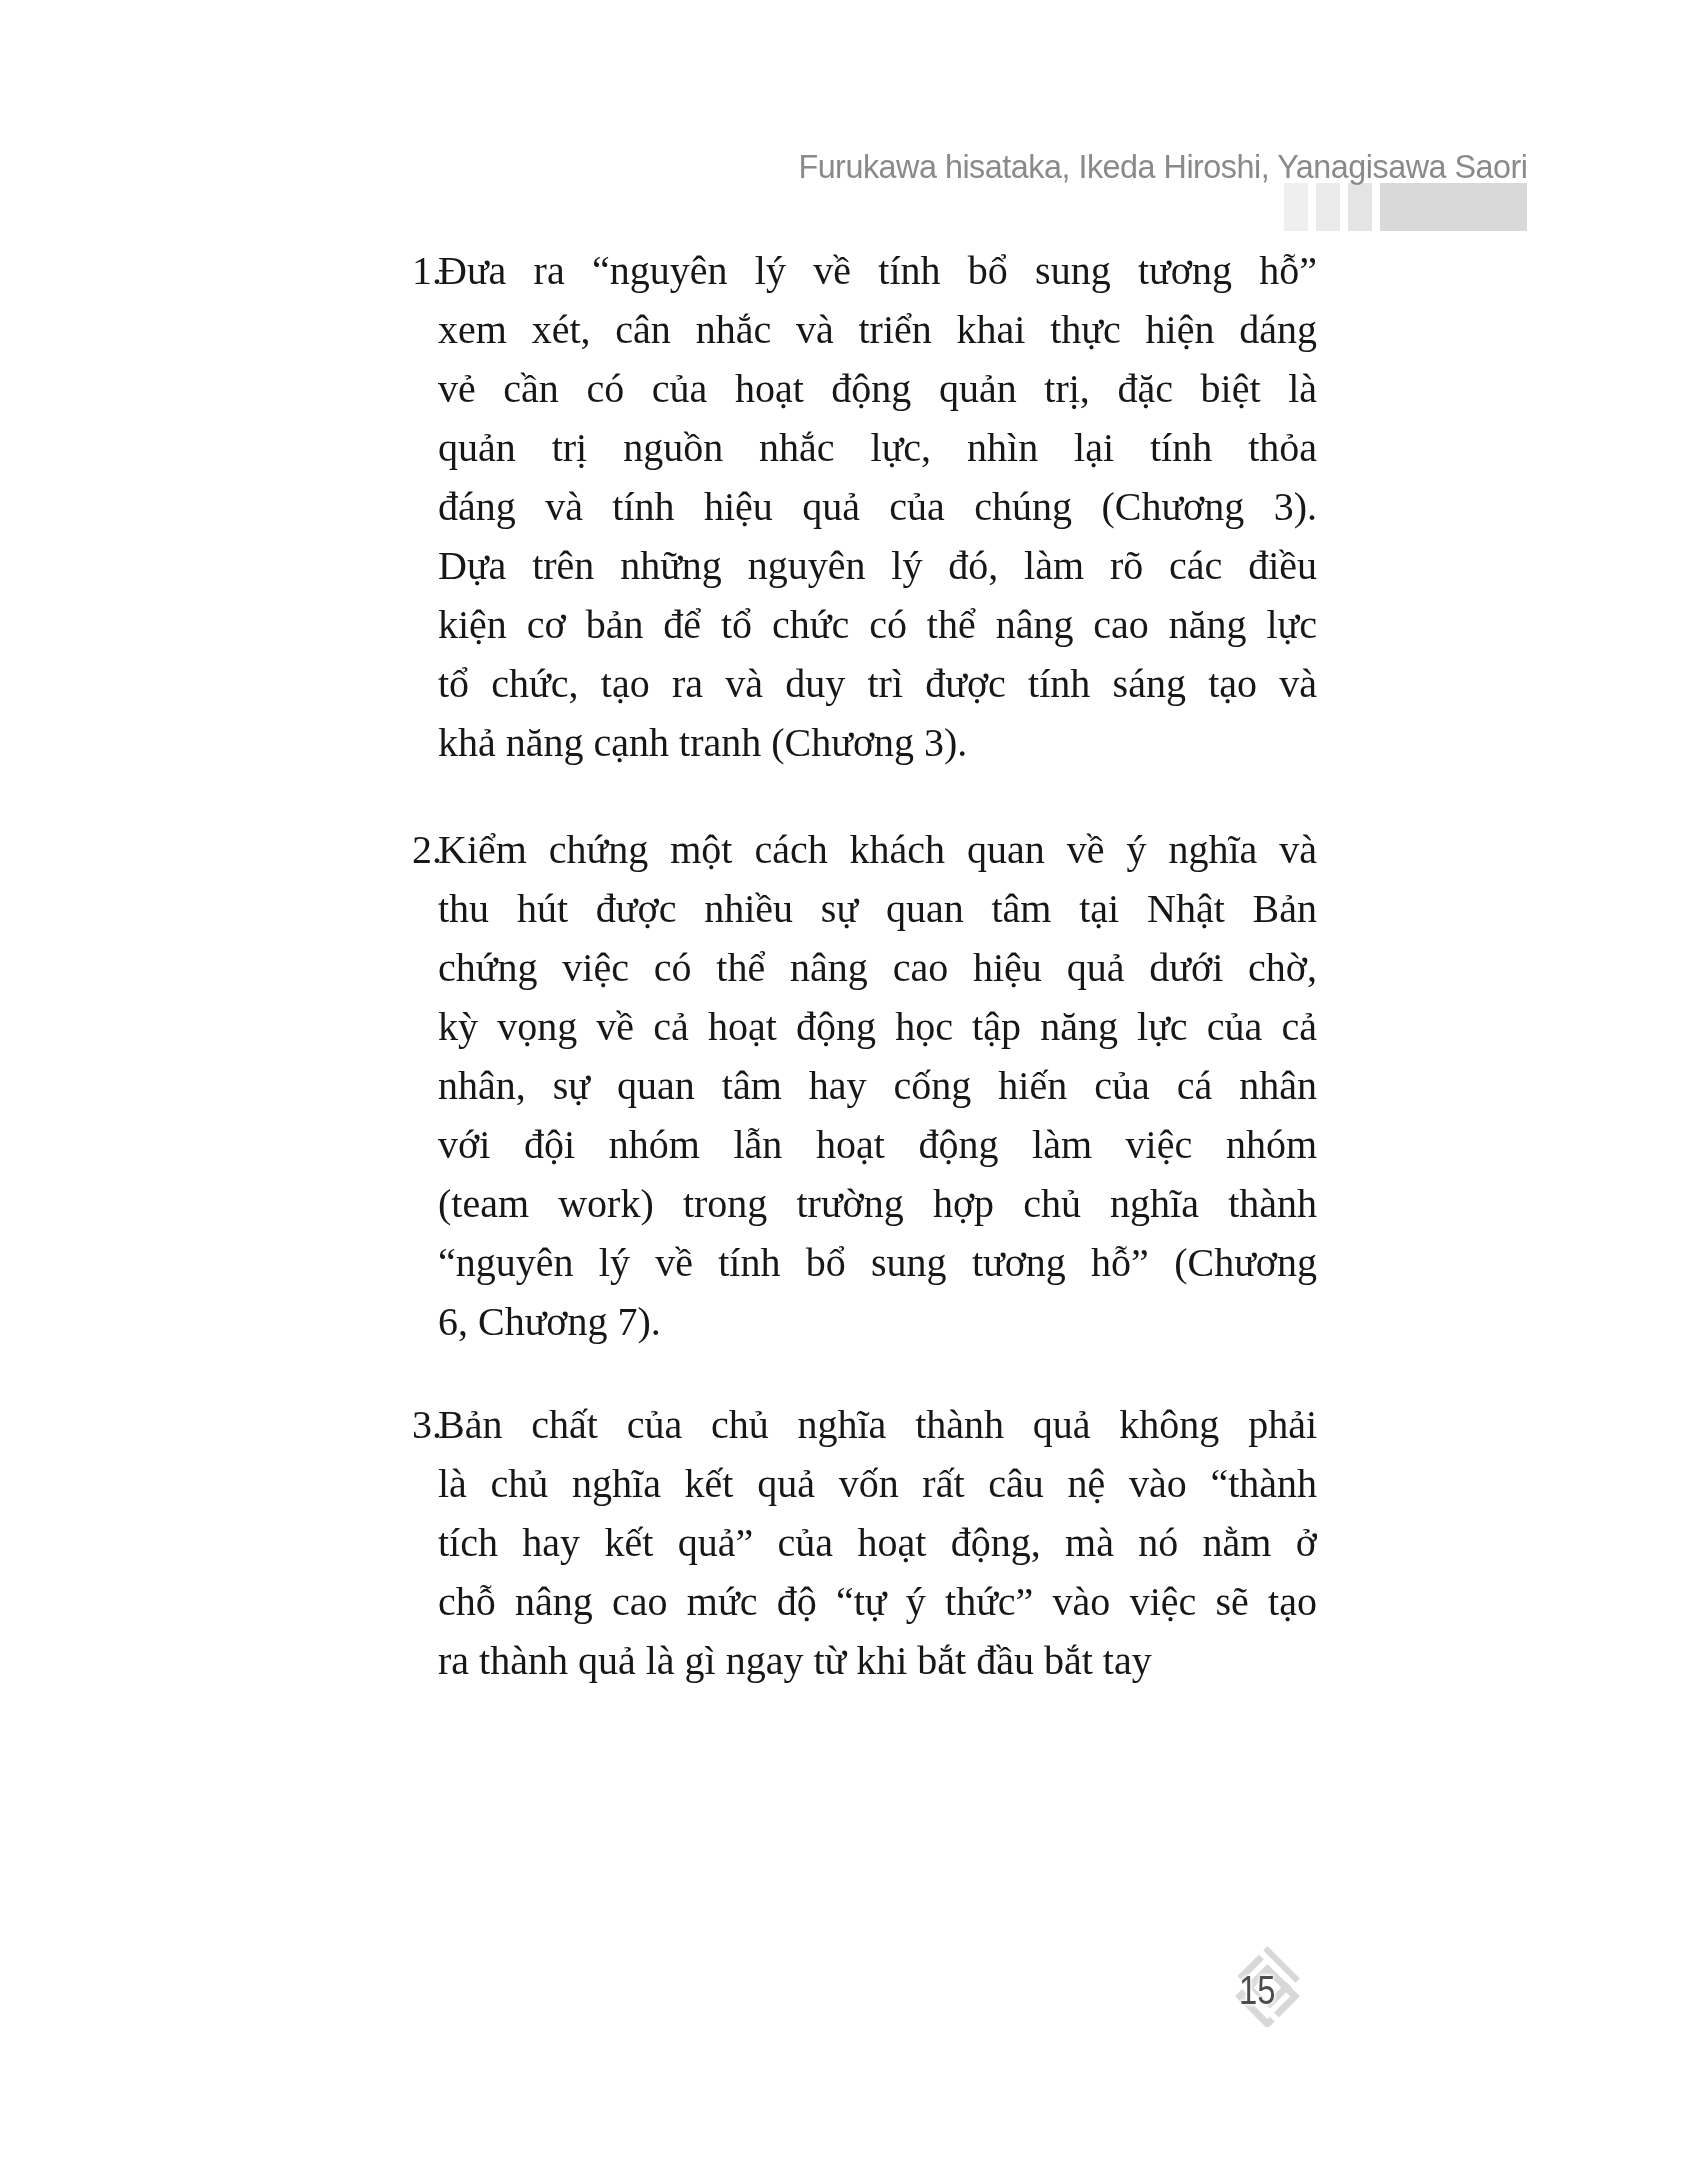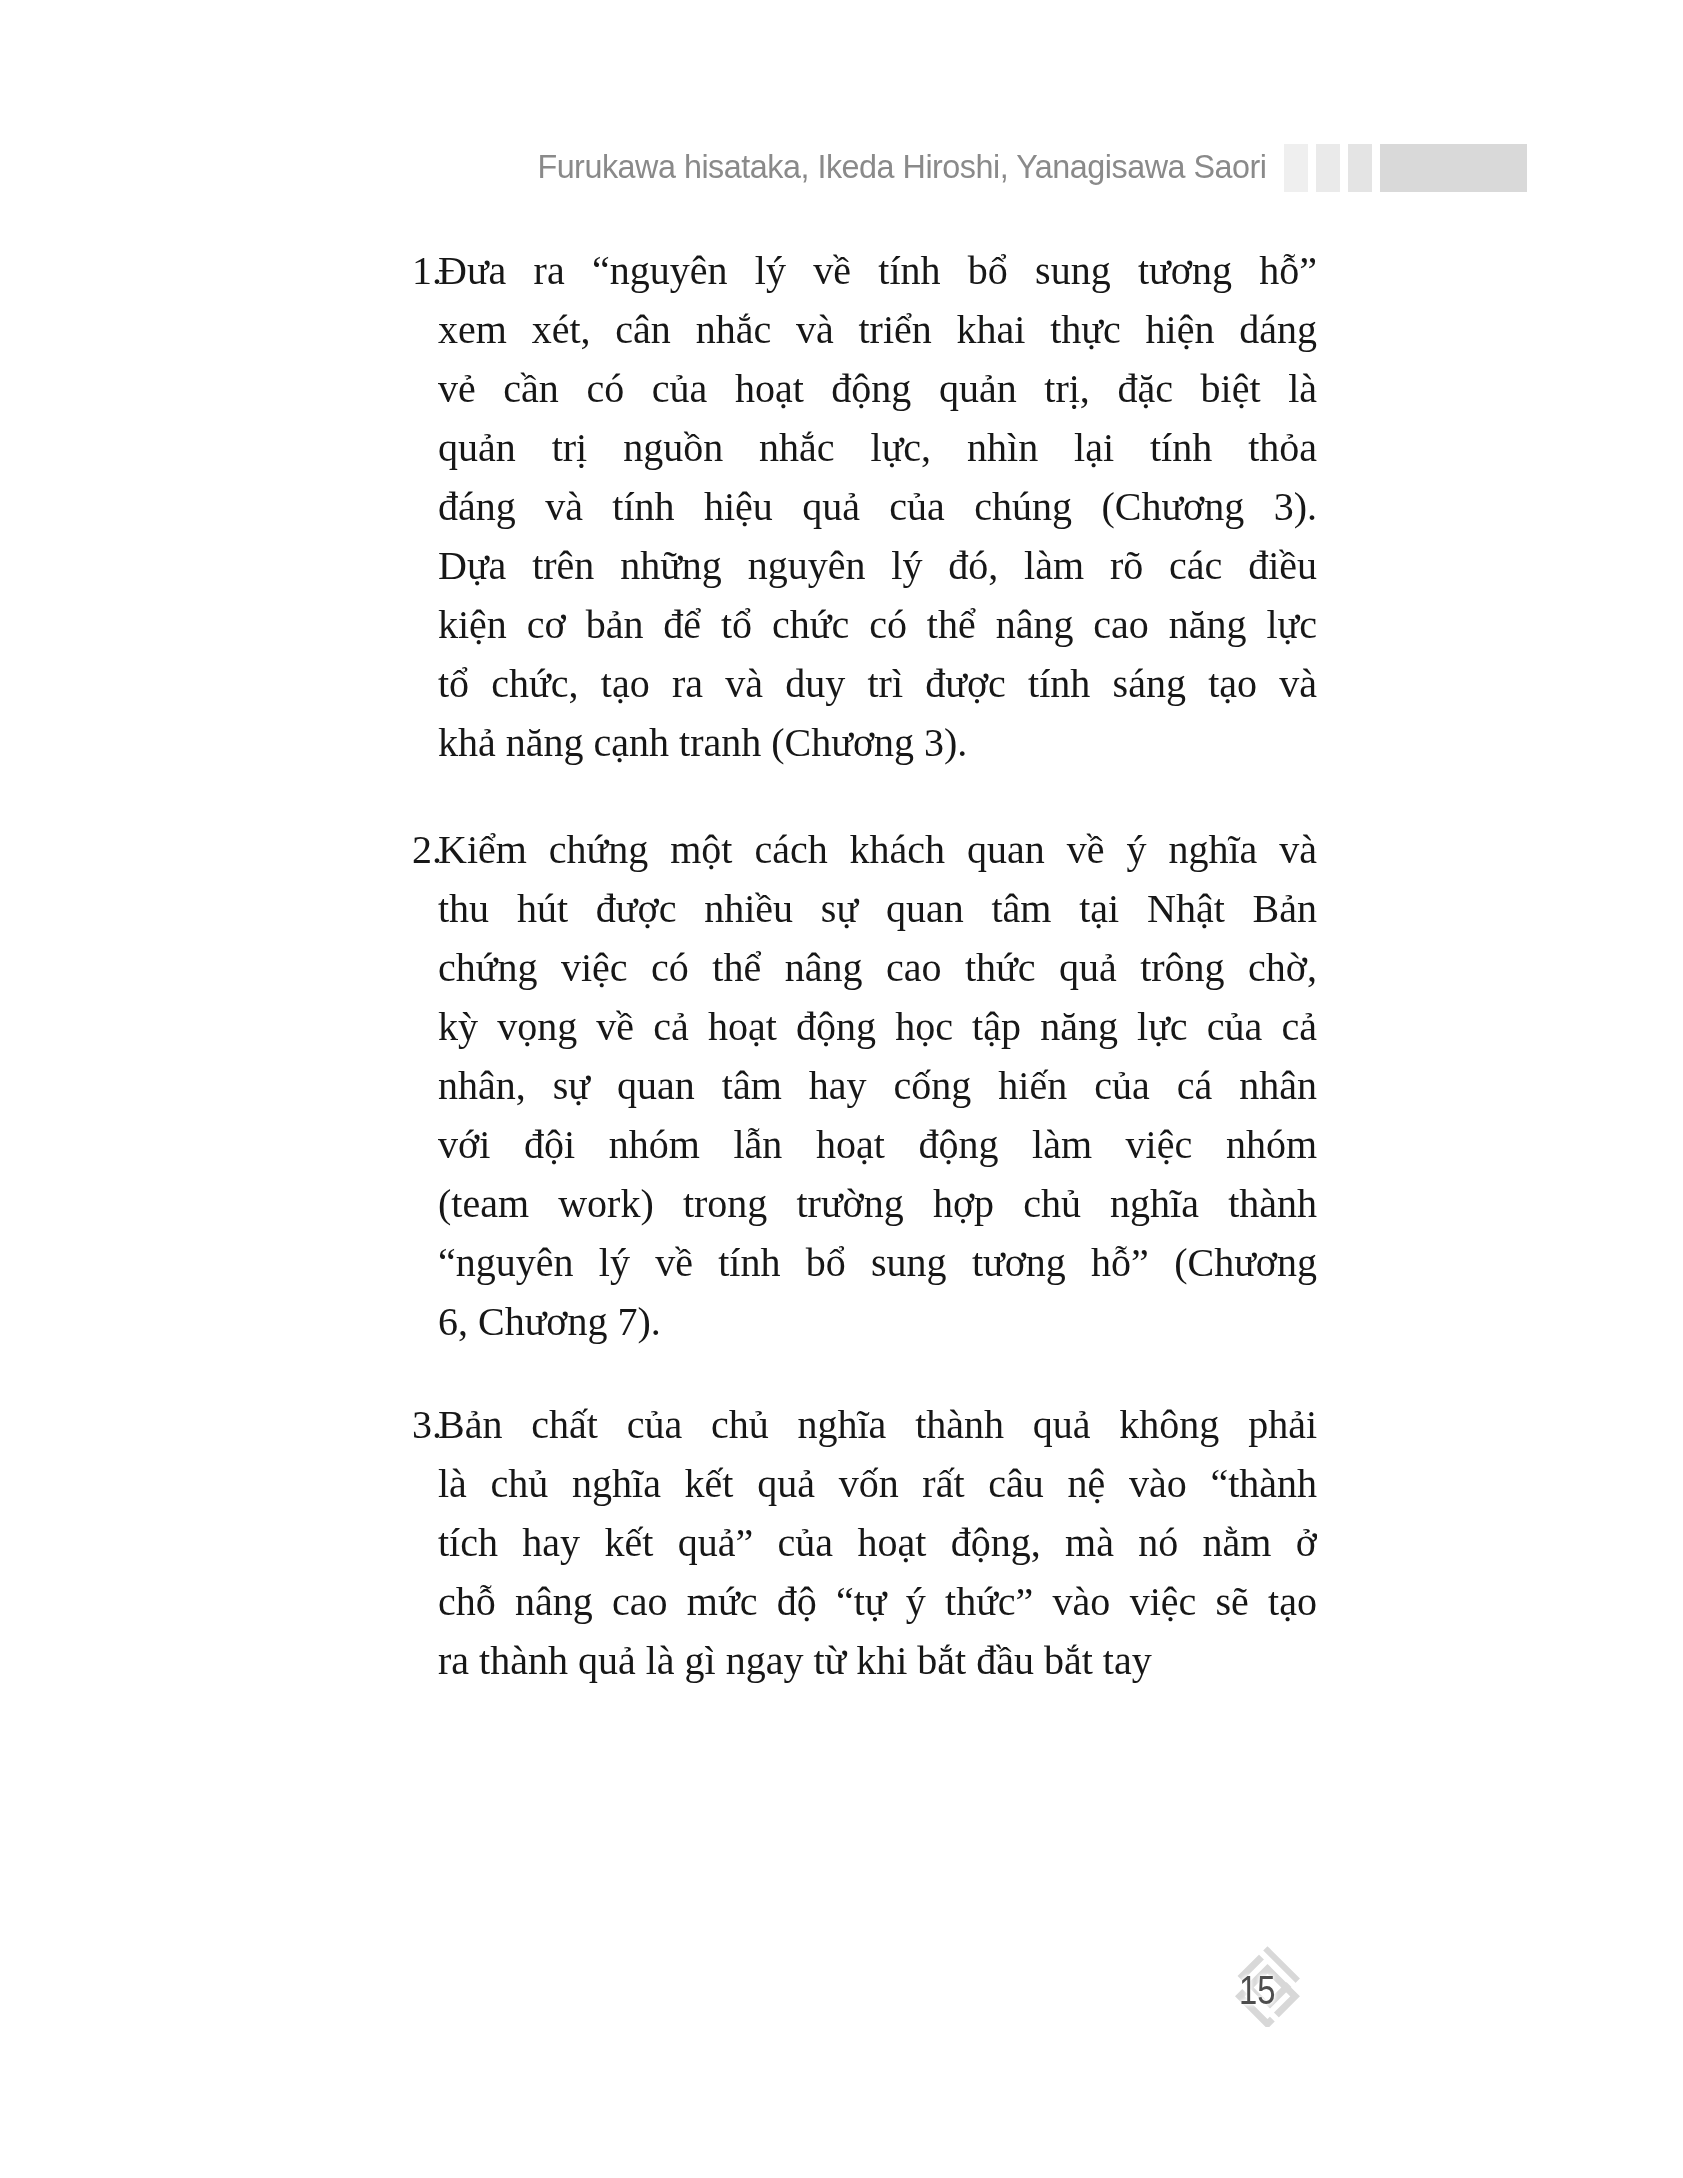--- a/index.html
+++ b/index.html
@@ -14,21 +14,22 @@
     position: absolute; inset: 0;
     background: #ffffff;
   }
 
   
   .running-header {
     position: absolute;
     top: 144px; right: 156px;
     height: 50px;
     display: flex;
-    align-items: flex-start;
+    align-items: flex-end;
+    flex-direction: column;
   }
   .author-line {
     font-family: "Liberation Sans", "DejaVu Sans", sans-serif;
     font-size: 34px;
     color: #8a8a8a;
     letter-spacing: -0.5px;
     transform: scaleX(0.95);
     transform-origin: right center;
     position: relative;
     top: 3px;
@@ -113,21 +114,21 @@
         <div class="text-line">đáng và tính hiệu quả của chúng (Chương 3).</div>
         <div class="text-line">Dựa trên những nguyên lý đó, làm rõ các điều</div>
         <div class="text-line">kiện cơ bản để tổ chức có thể nâng cao năng lực</div>
         <div class="text-line">tổ chức, tạo ra và duy trì được tính sáng tạo và</div>
         <div class="text-line last">khả năng cạnh tranh (Chương 3).</div>
       </div>
       <div class="list-item">
         <span class="item-number">2.</span>
         <div class="text-line">Kiểm chứng một cách khách quan về ý nghĩa và</div>
         <div class="text-line">thu hút được nhiều sự quan tâm tại Nhật Bản</div>
-        <div class="text-line">chứng việc có thể nâng cao thức quả trông chờ,</div>
+        <div class="text-line">chứng việc có thể nâng cao hiệu quả dưới chờ,</div>
         <div class="text-line">kỳ vọng về cả hoạt động học tập năng lực của cả</div>
         <div class="text-line">nhân, sự quan tâm hay cống hiến của cá nhân</div>
         <div class="text-line">với đội nhóm lẫn hoạt động làm việc nhóm</div>
         <div class="text-line">(team work) trong trường hợp chủ nghĩa thành</div>
         <div class="text-line">“nguyên lý về tính bổ sung tương hỗ” (Chương</div>
         <div class="text-line last">6, Chương 7).</div>
       </div>
       <div class="list-item">
         <span class="item-number">3.</span>
         <div class="text-line">Bản chất của chủ nghĩa thành quả không phải</div>

